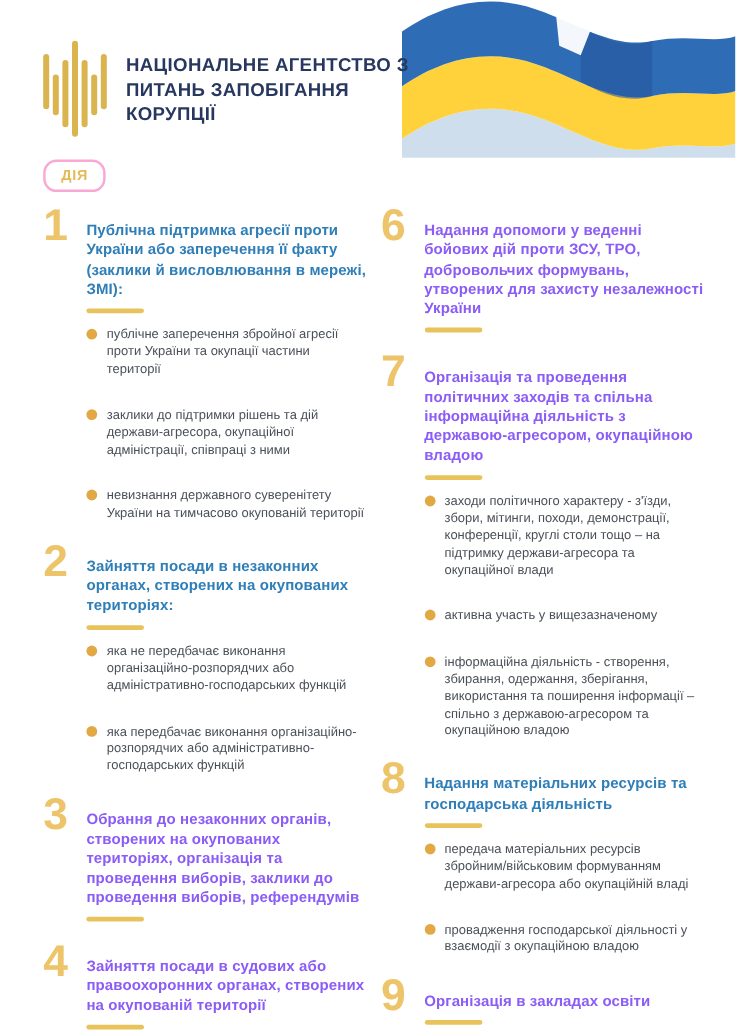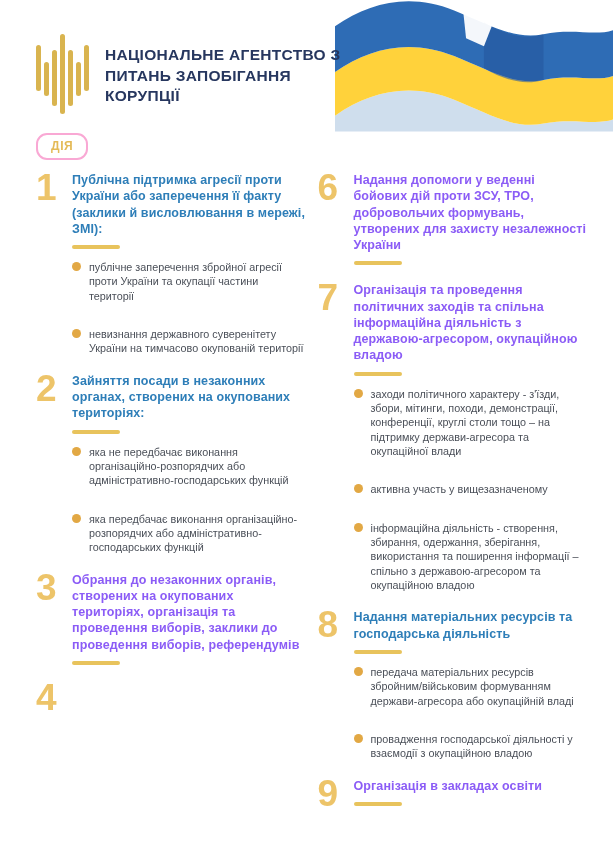--- a/index.html
+++ b/index.html
@@ -43,21 +43,21 @@
     background:#fff;
   }
   .action-badge-wrap { padding:13px 0 0 36px; }
 
   
   .columns { display:flex; gap:12px; padding:12px 26px 0 36px; }
   .col { width:270px; display:flex; flex-direction:column; }
   .item { display:flex; gap:9px; margin-bottom:17px; }
   .item-num { flex:none; width:27px; font-size:37px; font-weight:bold; color:#edc469; line-height:.85; }
   .item-body { flex:1; min-width:0; }
-  .item-heading { font-size:12.5px; font-weight:bold; line-height:1.3; letter-spacing:.1px; }
+  .item-heading { font-size:12.5px; font-weight:bold; line-height:1.3; letter-spacing:.1px;margin-top:12px; }
   .item-heading.blue { color:#2e7eb8; }
   .item-heading.dark { color:#8b5cf6; }
   .underline { width:48px; height:4px; border-radius:2px; background:#e8c35c; margin-top:8px; }
   .bullets { margin-top:11px; display:flex; flex-direction:column; gap:24px; }
   .bullet { display:flex; gap:8px; }
   .dot { flex:none; width:9px; height:9px; border-radius:50%; background:#e2a844; margin-top:2px; }
   .bullet-text { font-size:10.8px; line-height:1.33; color:#4a4f58; }
 </style>
 </head>
 <body>
@@ -104,20 +104,24 @@
         <div class="item-body">
           <div class="item-heading blue">Публічна підтримка агресії проти України або заперечення її факту (заклики й висловлювання в мережі, ЗМІ):</div>
           <div class="underline"></div>
           <div class="bullets">
             <div class="bullet">
                 <span class="dot"></span>
                 <span class="bullet-text">публічне заперечення збройної агресії проти України та окупації частини території</span>
               </div>
             <div class="bullet">
                 <span class="dot"></span>
+                <span class="bullet-text">заклики до підтримки рішень та дій держави-агресора, окупаційної адміністрації, співпраці з ними</span>
+              </div>
+            <div class="bullet">
+                <span class="dot"></span>
                 <span class="bullet-text">невизнання державного суверенітету України на тимчасово окупованій території</span>
               </div>
           </div>
         </div>
       </div>
 
       <div class="item">
         <div class="item-num">2</div>
         <div class="item-body">
           <div class="item-heading blue">Зайняття посади в незаконних органах, створених на окупованих територіях:</div>
@@ -138,20 +142,24 @@
       <div class="item">
         <div class="item-num">3</div>
         <div class="item-body">
           <div class="item-heading dark">Обрання до незаконних органів, створених на окупованих територіях, організація та проведення виборів, заклики до проведення виборів, референдумів</div>
           <div class="underline"></div>
         </div>
       </div>
 
       <div class="item">
         <div class="item-num">4</div>
+        <div class="item-body">
+          <div class="item-heading dark">Зайняття посади в судових або правоохоронних органах, створених на окупованій території</div>
+          <div class="underline"></div>
+        </div>
       </div>
 
     </div>
 
     <div class="col">
 
       <div class="item">
         <div class="item-num">6</div>
         <div class="item-body">
           <div class="item-heading dark">Надання допомоги у веденні бойових дій проти ЗСУ, ТРО, добровольчих формувань, утворених для захисту незалежності України</div>

